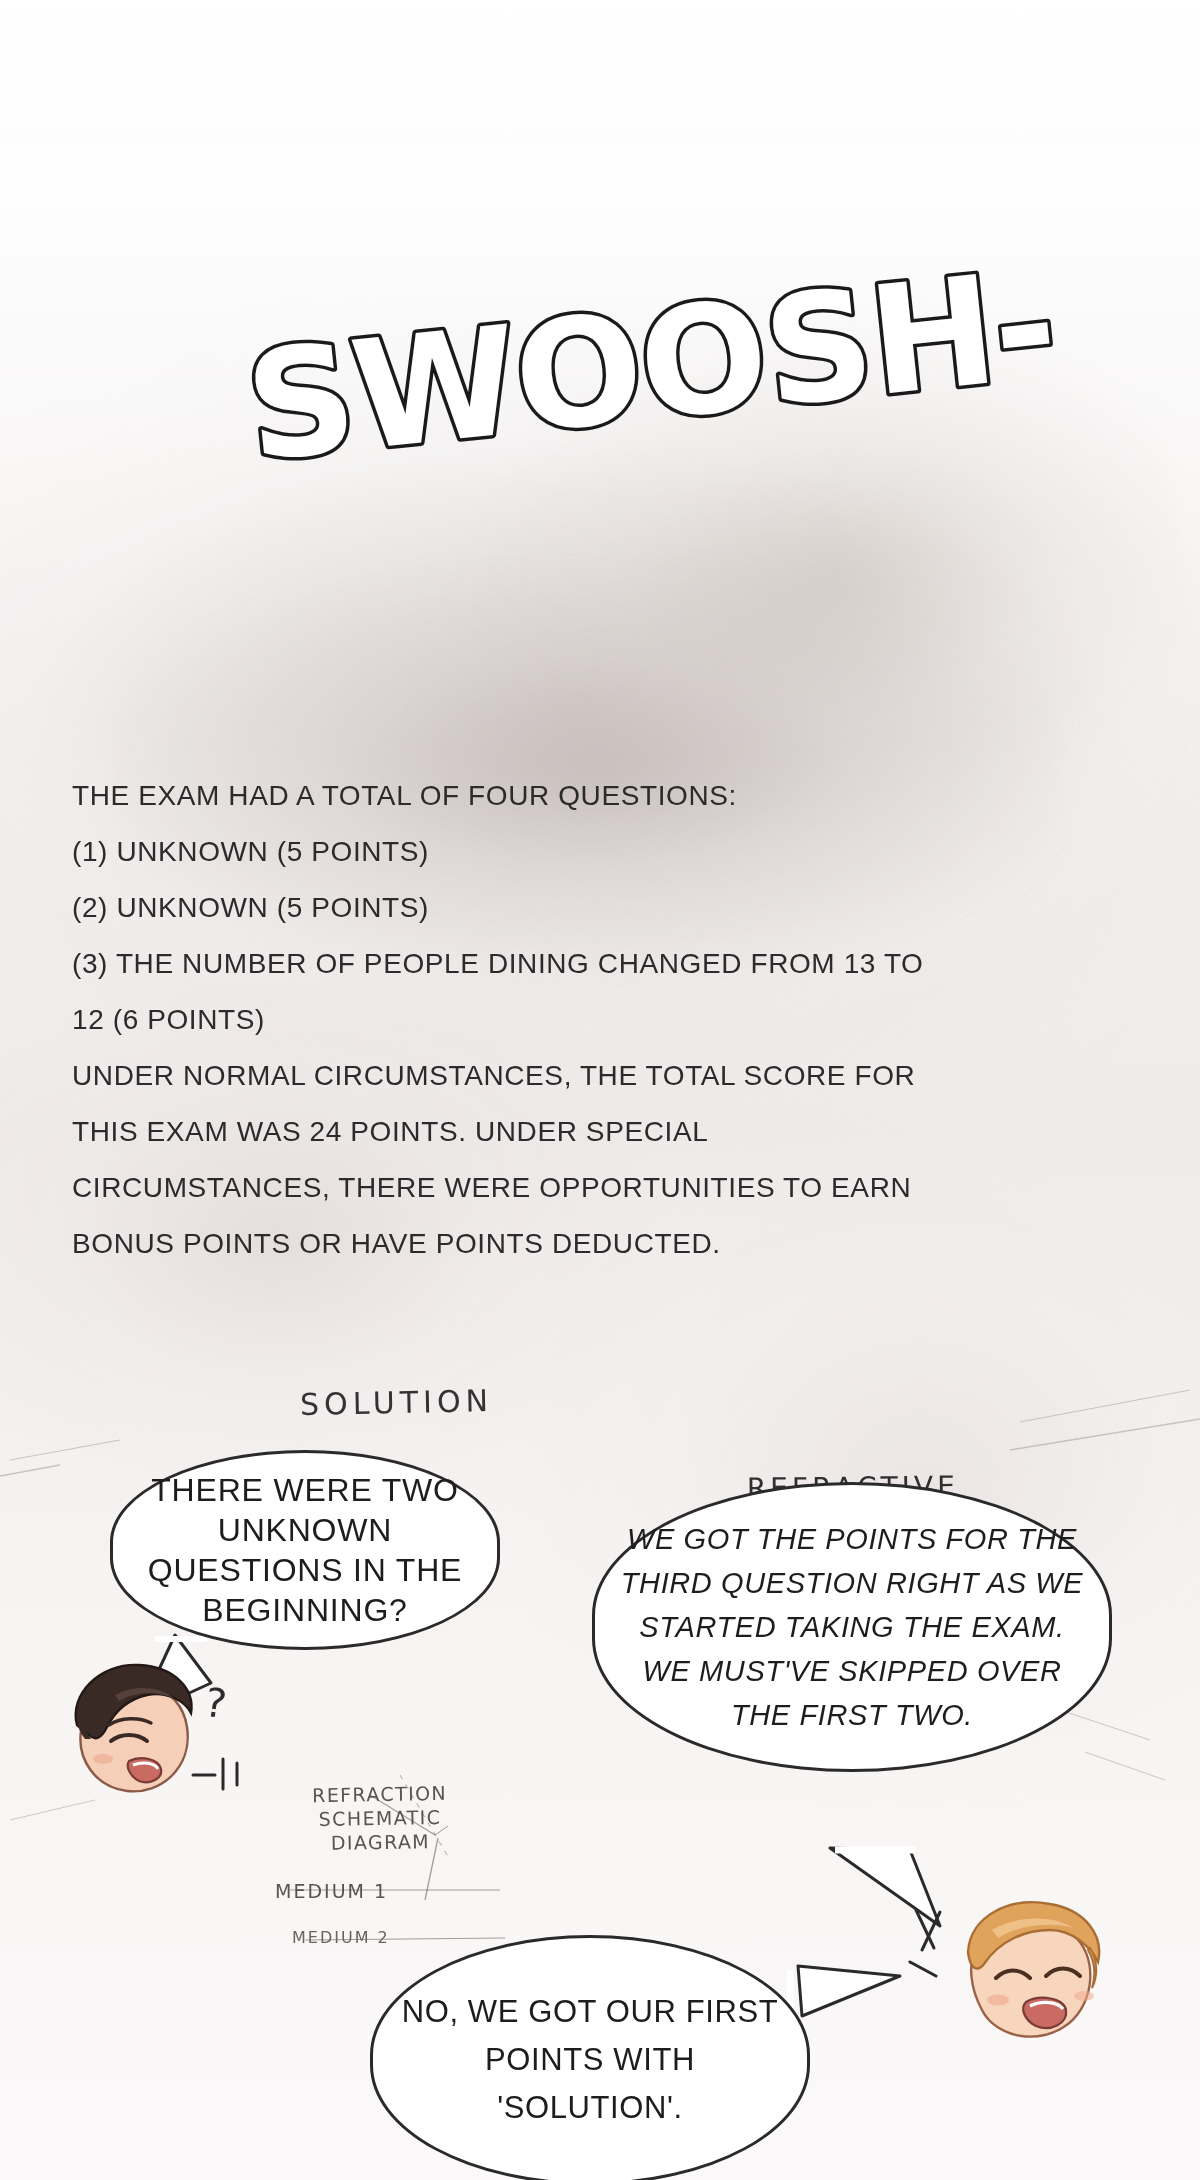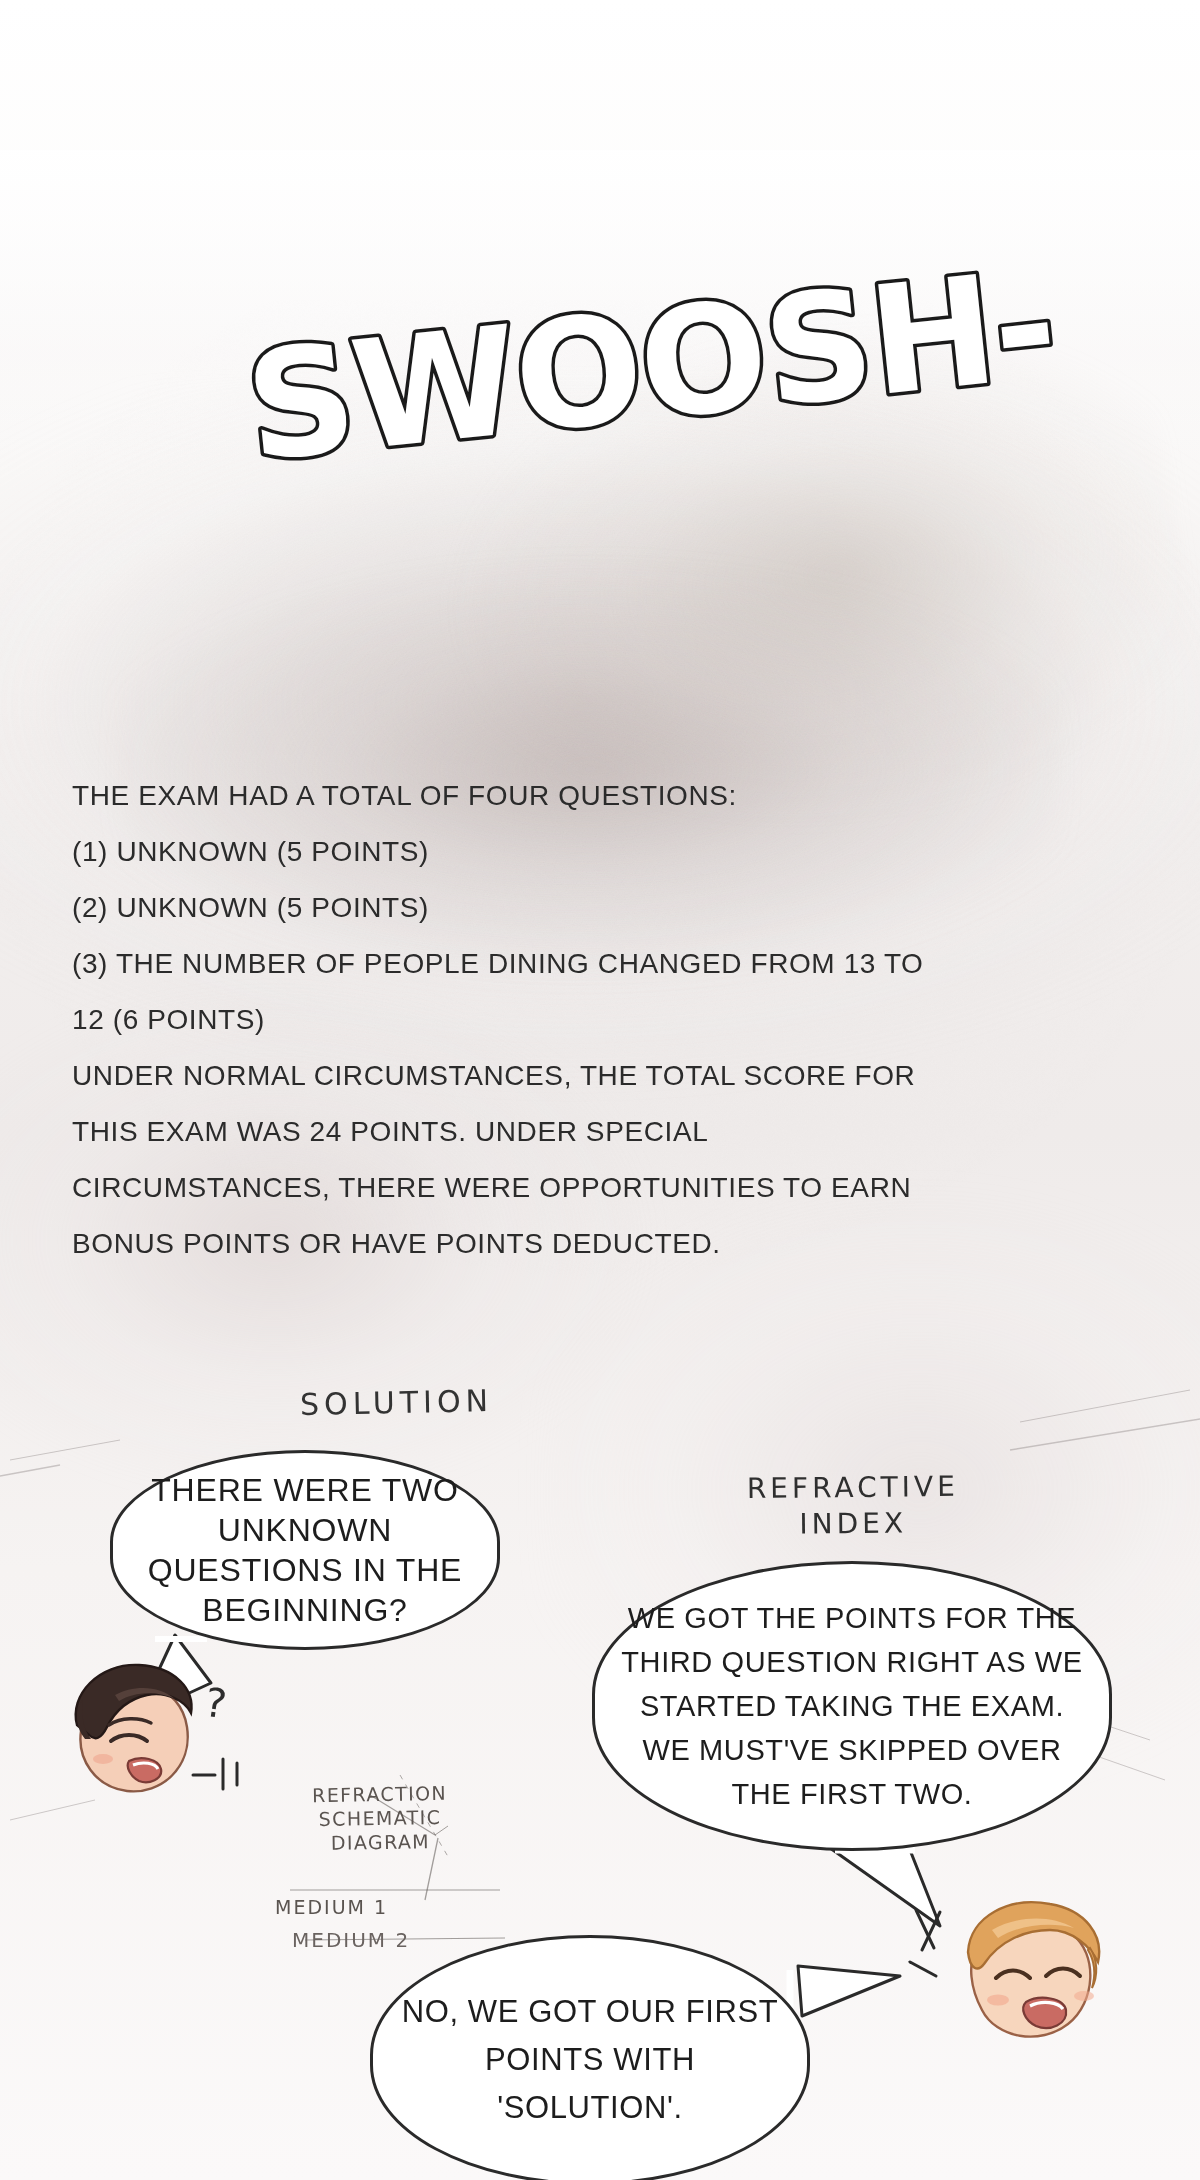--- a/index.html
+++ b/index.html
@@ -134,25 +134,24 @@
     text-align: center;
     color: #5a5450;
     letter-spacing: 1.4px;
     transform: rotate(-1deg);
   }
   .hand-medium1 {
     left: 275px; top: 1880px;
     font-size: 19px;
     letter-spacing: 2px;
     color: #5a5450;
-    margin-top: 16px;
   }
   .hand-medium2 {
     left: 292px; top: 1928px;
-    font-size: 20px;
+    font-size: 16px;
     letter-spacing: 2px;
     color: #6a6360;
   }
   .diagram-lines { position: absolute; left: 250px; top: 1740px; width: 300px; height: 230px; }
   .question-mark {
     position: absolute;
     left: 205px; top: 1680px;
     font-size: 40px;
     color: #2d2d2d;
     font-family: "DejaVu Sans", sans-serif;
@@ -177,25 +176,26 @@
   .balloon .txt { padding: 0 18px; }
 
   #balloon-1 {
     left: 110px; top: 1450px;
     width: 390px; height: 200px;
     font-size: 32px;
     line-height: 40px;
     letter-spacing: 0.8px;
   }
   #balloon-2 {
-    left: 592px; top: 1561px;
+    left: 592px; top: 1482px;
     width: 520px; height: 290px;
     font-size: 29px;
     line-height: 44px;
     letter-spacing: 0.6px;
+    font-style: italic;
   }
   #balloon-3 {
     left: 370px; top: 1935px;
     width: 440px; height: 250px;
     font-size: 31px;
     line-height: 48px;
     letter-spacing: 0.6px;
     border-radius: 50% / 48%;
   }
   .tail { position: absolute; }

